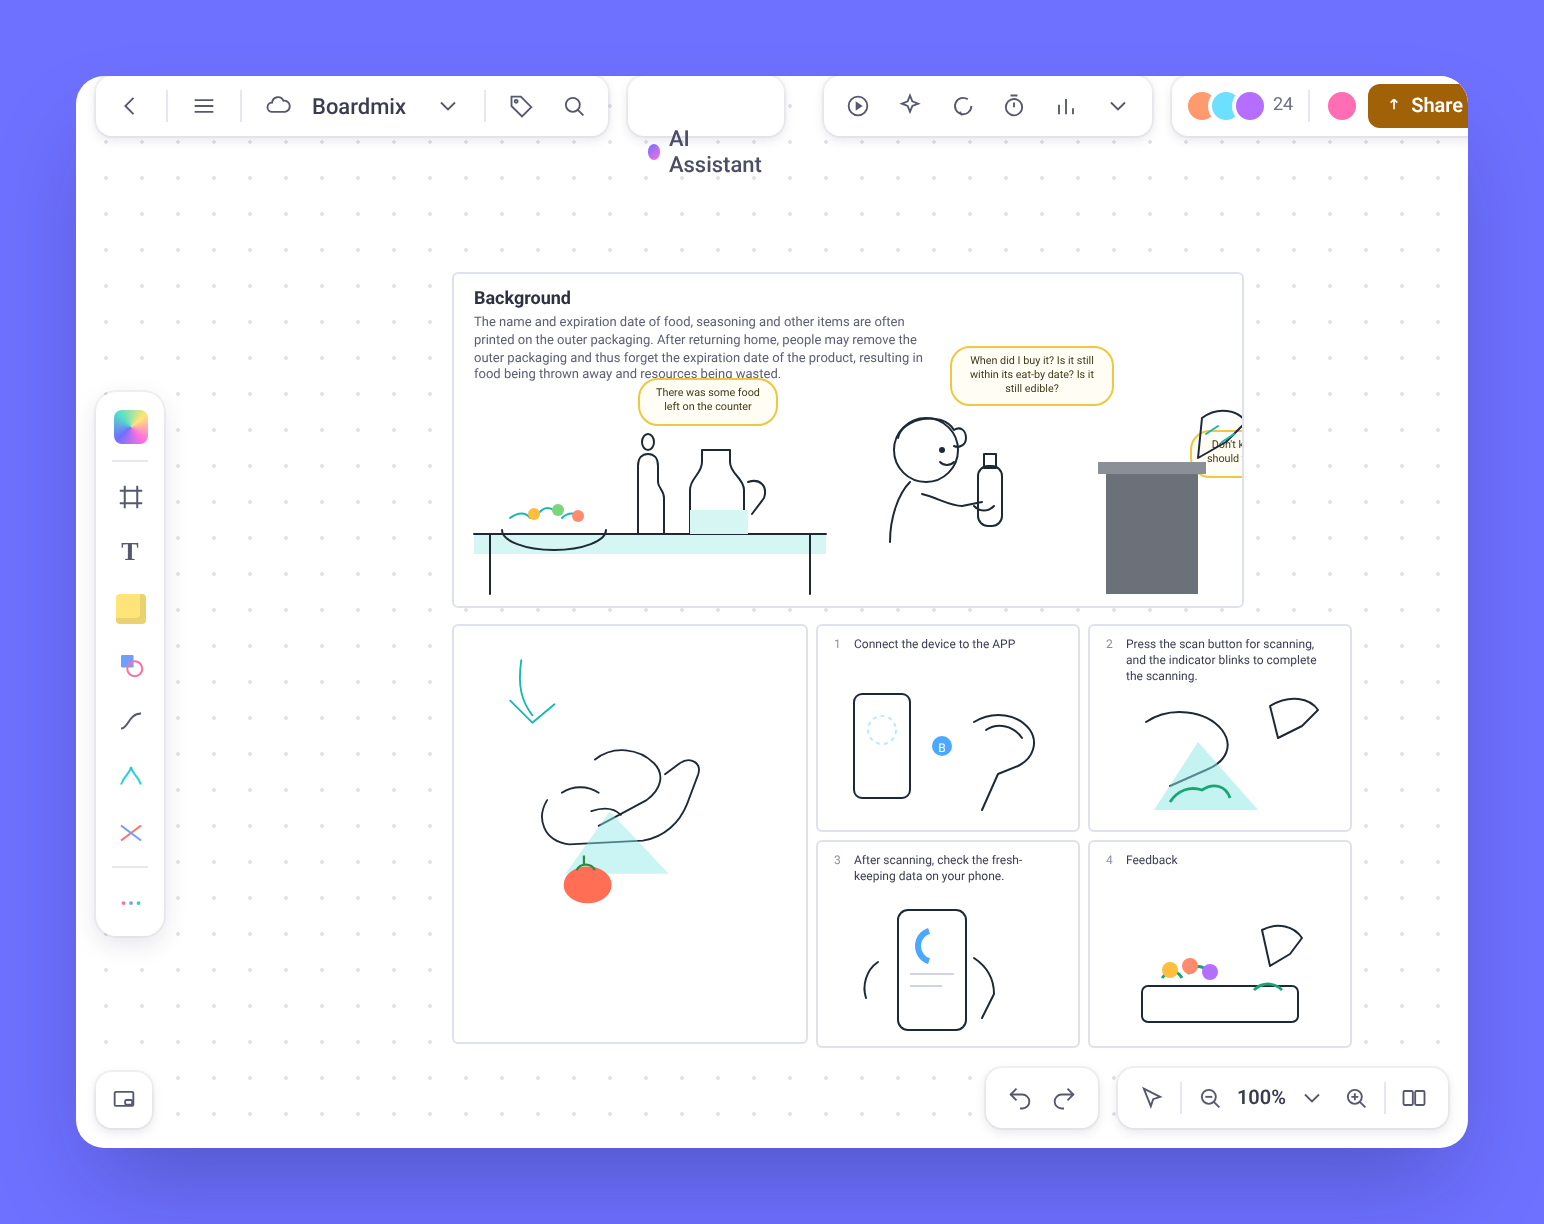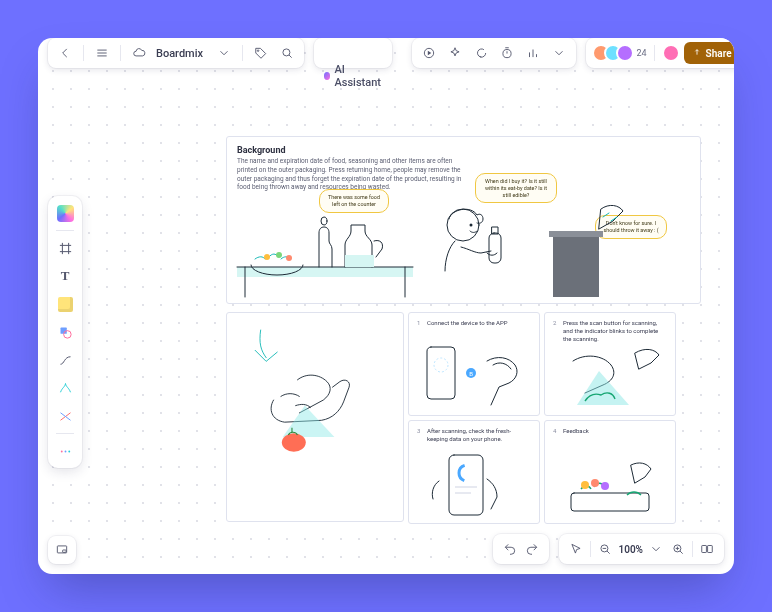--- a/index.html
+++ b/index.html
@@ -78,21 +78,21 @@
   .canvas {
     position: absolute; inset: 0; padding: 52px 20px 52px 58px;
     background-image: radial-gradient(circle, rgba(90,94,130,.18) 1px, transparent 1px);
     background-size: 18px 18px;
     background-position: 6px 6px;
   }
   
   .board { position: absolute; left: 188px; top: 90px; width: 450px; }
   .board-title { font-size: 24px; font-weight: 700; color: #27cfd6; letter-spacing: .5px; }
   .sect { background: #fff; border: 1px solid #dfe2ee; border-radius: 3px; }
-  .s-top { margin-top: 8px; width: 475px; height: 168px; position: relative; padding: 8px 10px; overflow: hidden; }
+  .s-top { margin-top: 8px; width: 396px; height: 168px; position: relative; padding: 8px 10px; overflow: hidden; }
   .subhead { font-size: 9px; font-weight: 700; color: #2d3040; }
   .bodytxt { font-size: 6.5px; line-height: 1.35; color: #5b5e72; max-width: 230px; margin-top: 2px; }
   .row { margin-top: 8px; display: grid; grid-template-columns: 178px 132px 132px; gap: 4px; }
   .card-a { height: 210px; padding: 6px; position: relative; }
   .card-s { height: 104px; padding: 6px 8px; position: relative; overflow: hidden; }
   .card-num { font-size: 6px; color: #8c8fa3; position: absolute; top: 6px; left: 8px; }
   .card-txt { font-size: 6px; color: #3a3d52; position: absolute; top: 6px; left: 18px; right: 8px; line-height: 1.3; }
   
   .bubble {
     position: absolute; background: #fffdf4; border: 1px solid #f0c742; border-radius: 10px;
@@ -322,21 +322,21 @@
             <rect x="13" y="6" width="8" height="12" rx="1"></rect>
           </svg>
         </div>
     </div>
   </div>
 
   <div class="board">
 
     <div class="sect s-top">
       <div class="subhead">Background</div>
-      <div class="bodytxt">The name and expiration date of food, seasoning and other items are often printed on the outer packaging. Press returning home, people may remove the outer packaging and thus forget the expiration date of the product, resulting in food being thrown away and resources being wasted.</div>
+      <div class="bodytxt">The name and expiration date of food, seasoning and other items are often printed on the outer packaging. After returning home, people may remove the outer packaging and thus forget the expiration date of the product, resulting in food being thrown away and resources being wasted.</div>
 
       <div class="bubble" style="left:92px; top:52px; width:70px">There was some food left on the counter</div>
       <div class="bubble" style="left:248px; top:36px; width:82px">When did I buy it? Is it still within its eat-by date? Is it still edible?</div>
       <div class="bubble" style="left:368px; top:78px; width:72px">Don't know for sure. I should throw it away : (</div>
 
       <svg viewBox="0 0 450 168" width="450" height="168" style="position:absolute;inset:0">
 
         <rect x="10" y="130" width="176" height="10" class="wash" stroke="none"></rect>
         <line x1="10" y1="130" x2="186" y2="130" class="sk"></line>
         <line x1="18" y1="130" x2="18" y2="160" class="sk"></line>

